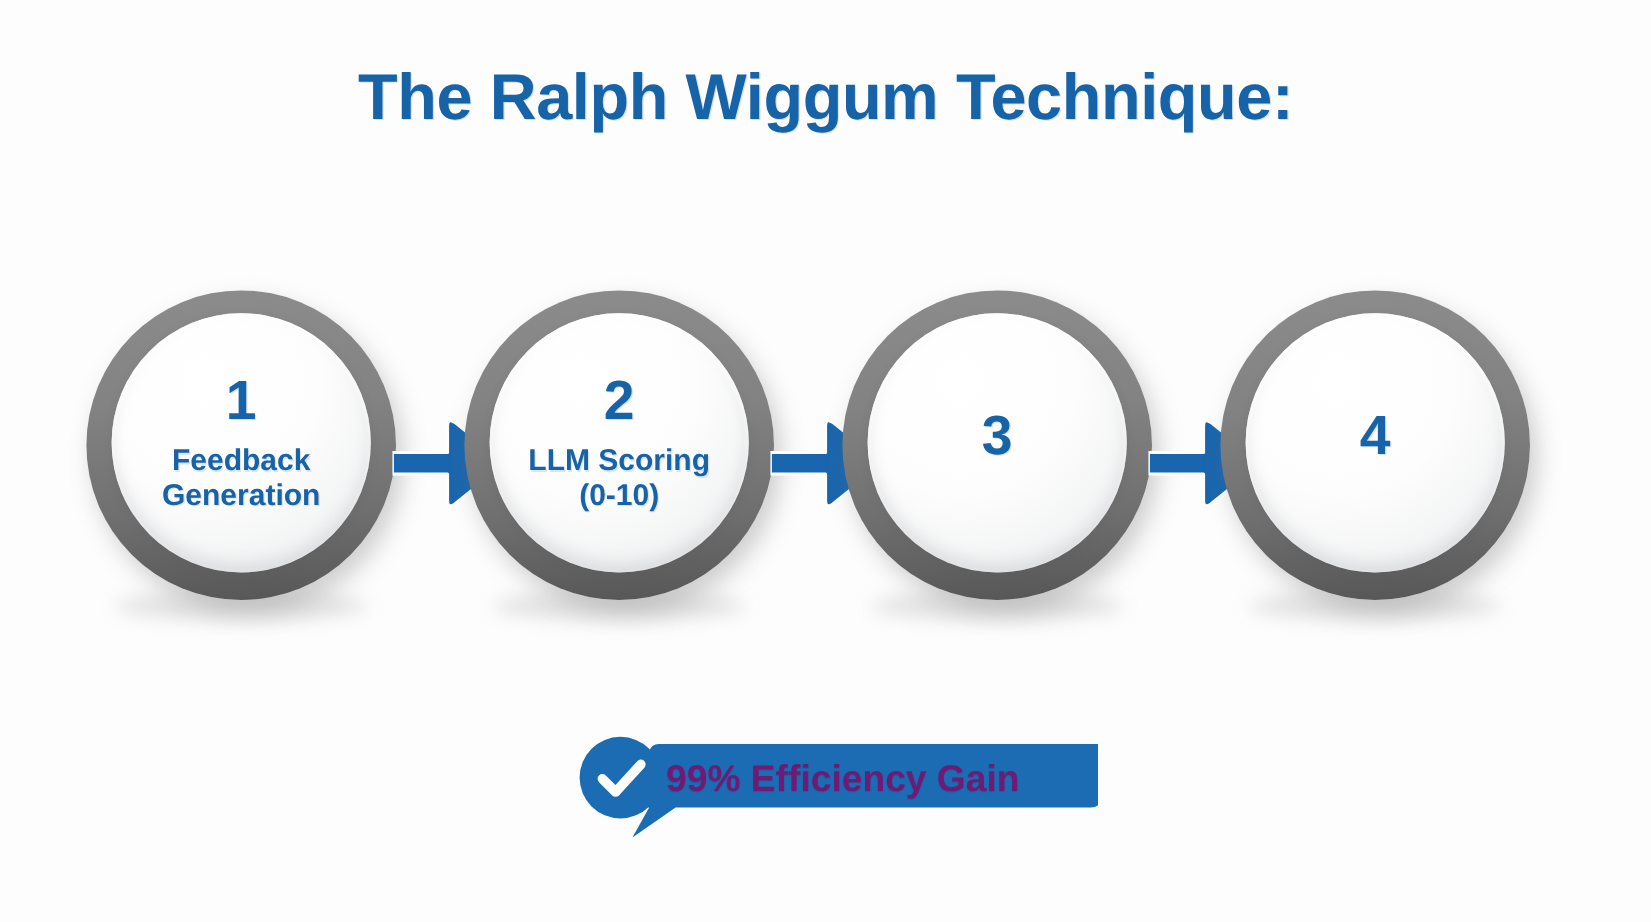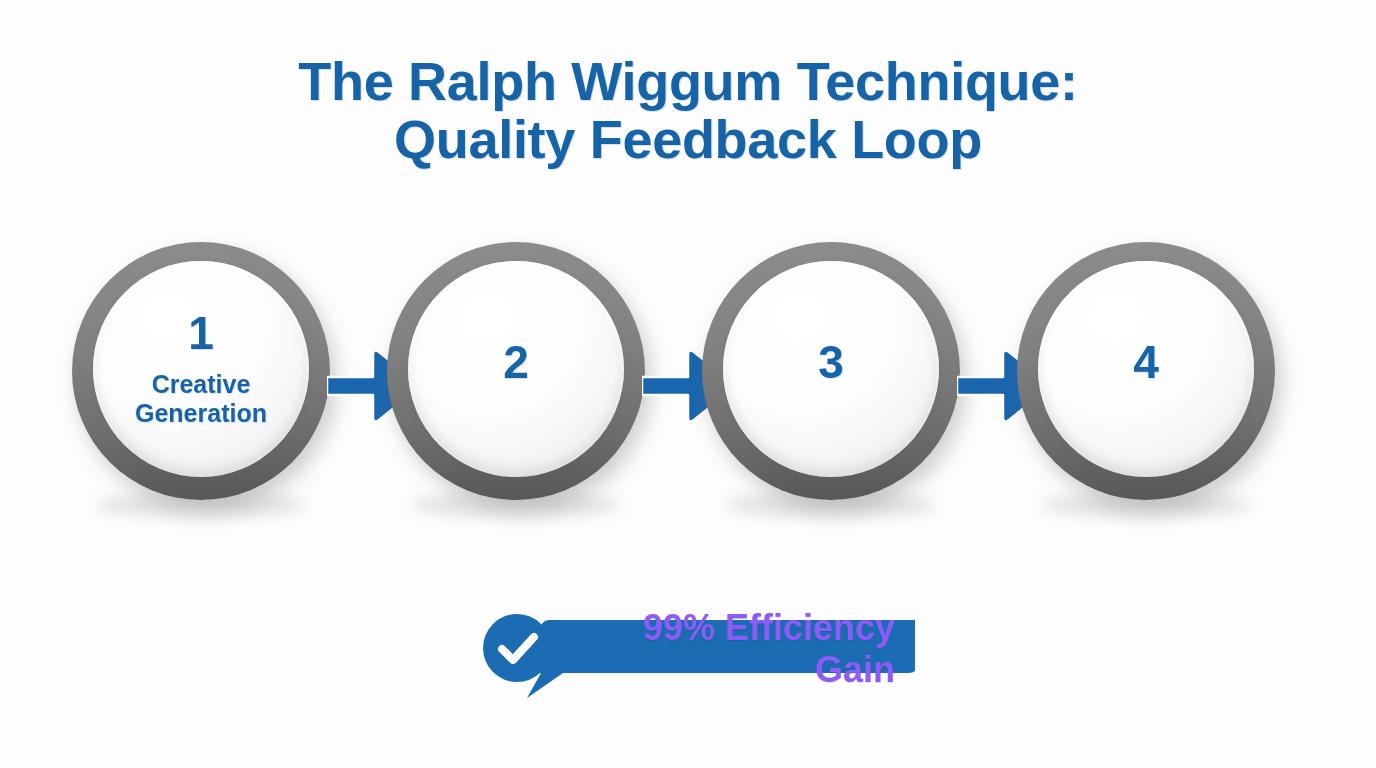--- a/index.html
+++ b/index.html
@@ -146,59 +146,60 @@
   }
   .badge svg { display: block; width: 440px; height: 88px; }
   .badge-text {
     position: absolute;
     left: 80px;
     top: 13px;
     width: 340px;
     height: 48px;
     display: flex;
     align-items: center;
-    color: #8b5cf6;
-    font-size: 36px;
+    color: #701a75;
+    font-size: 31px;
     font-weight: bold;
     letter-spacing: 0px;
     text-shadow: 0 1px 1px rgba(0,0,0,0.13);
     text-align: right;
   }
 </style>
 </head>
 <body>
 
 <div class="canvas">
 
   <div class="title-block">
     <span class="title-line">The Ralph Wiggum Technique:</span>
-    <span class="title-line">Quality Feedback Loop</span>
   </div>
 
   <div class="flow">
 
     <div class="node n1">
       <div class="ring"></div>
       <div class="disc">
         <div class="node-number">1</div>
-        <div class="node-label">Creative
+        <div class="node-label">Feedback
 Generation</div>
       </div>
     </div>
 
     <div class="arrow a1">
       <svg viewBox="0 0 92 80" xmlns="http://www.w3.org/2000/svg">
         <path d="M0 31 L46 31 L46 9 Q46 2 52 6 L88 35 Q93 40 88 45 L52 74 Q46 78 46 71 L46 49 L0 49 Z" fill="#1a66ae" stroke="#ffffff" stroke-width="2.5" stroke-linejoin="round"></path>
       </svg>
     </div>
 
     <div class="node n2">
       <div class="ring"></div>
       <div class="disc">
         <div class="node-number">2</div>
+        <div class="node-label">LLM Scoring
+(0-10)</div>
       </div>
     </div>
 
     <div class="arrow a2">
       <svg viewBox="0 0 92 80" xmlns="http://www.w3.org/2000/svg">
         <path d="M0 31 L46 31 L46 9 Q46 2 52 6 L88 35 Q93 40 88 45 L52 74 Q46 78 46 71 L46 49 L0 49 Z" fill="#1a66ae" stroke="#ffffff" stroke-width="2.5" stroke-linejoin="round"></path>
       </svg>
     </div>
 
     <div class="node n3">

